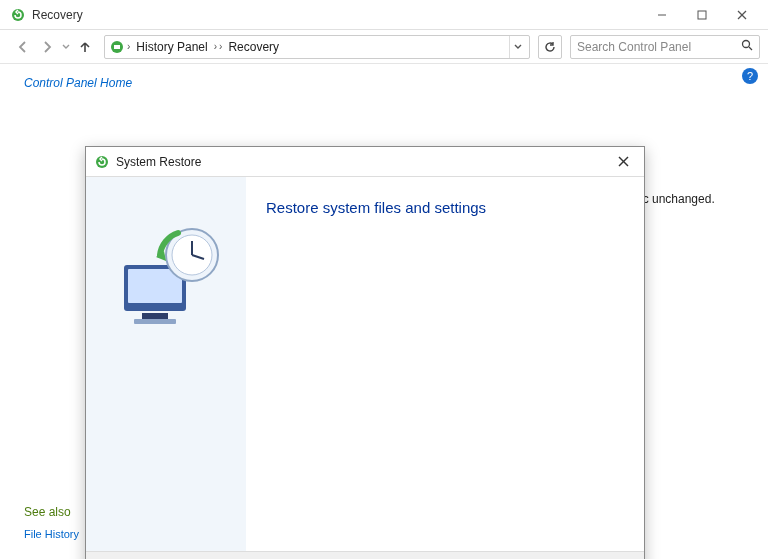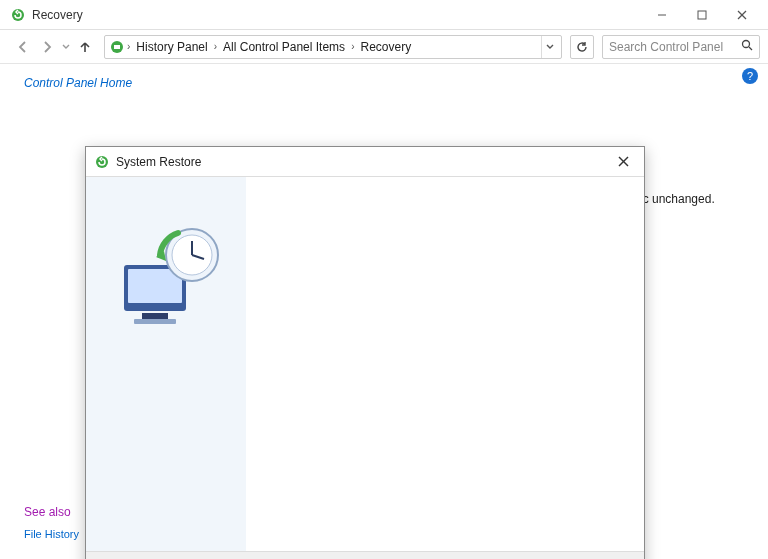--- a/index.html
+++ b/index.html
@@ -55,42 +55,42 @@
   .breadcrumb .sep { color:#555; font-size:10px; }
   .breadcrumb .addr-drop {
     width:16px; height:100%; display:flex; align-items:center; justify-content:center;
     color:#555; margin-left:auto; border-left:1px solid #ddd;
   }
   .refresh-btn {
     width:24px; height:24px; border:1px solid #ccc; border-radius:2px;
     display:flex; align-items:center; justify-content:center; color:#444;
   }
   .search-box {
-    width:158px; height:24px; border:1px solid #ccc; border-radius:2px;
+    width:190px; height:24px; border:1px solid #ccc; border-radius:2px;
     display:flex; align-items:center; padding:0 6px; color:#888; gap:6px;
   }
   .search-box .search-text { flex:1; font-size:12px; }
   .search-box .search-icon { color:#444; }
 
   
   .body-area {
     position:absolute; top:66px; left:0; right:0; bottom:0;
     background:#fff;
   }
   .sidebar {
     position:absolute; left:24px; top:10px; width:160px;
   }
   .sidebar a, .sidebar .link {
     color:#0066cc; text-decoration:none; font-size:12px; display:block;
     margin-bottom:10px; cursor:pointer;font-style:italic;
   }
   .seealso-block {
     position:absolute; left:24px; bottom:18px;
   }
-  .seealso-block .seealso-title { color:#a21caf; font-size:12px; margin-bottom:8px; }
+  .seealso-block .seealso-title { color:#4d7c0f; font-size:12px; margin-bottom:8px; }
   .seealso-block .link { color:#0066cc; font-size:11px; cursor:pointer; }
 
   .content-right-text {
     position:absolute; left:640px; top:126px; font-size:12px; color:#222;
   }
 
   .help-badge {
     position:absolute; right:10px; top:2px;
     width:16px; height:16px; border-radius:50%; background:#1a6fd1;
     color:#fff; font-size:11px; display:flex; align-items:center; justify-content:center;
@@ -196,21 +196,20 @@
   <div class="breadcrumb">
     <span class="cp-icon">
       <svg viewBox="0 0 16 16">
           <circle cx="8" cy="8" r="6" fill="#3fa845"></circle>
           <rect x="5" y="6" width="6" height="4" fill="#fff"></rect>
         </svg>
     </span>
     <span class="sep">›</span>
     <span class="crumb">History Panel</span>
     <span class="sep">›</span>
-    <span class="crumb">All Control Panel Items</span>
     <span class="sep">›</span>
     <span class="crumb">Recovery</span>
     <div class="addr-drop">
       <svg width="8" height="8">
           <path d="M1 2 L4 5 L7 2" fill="none" stroke="#555" stroke-width="1.4"></path>
         </svg>
     </div>
   </div>
 
   <div class="refresh-btn">
@@ -278,20 +277,21 @@
           <circle cx="86" cy="38" r="26" fill="#eef4fb" stroke="#8fa6c4" stroke-width="2"></circle>
           <circle cx="86" cy="38" r="20" fill="#fff" stroke="#b5c6dd" stroke-width="1"></circle>
           <line x1="86" y1="38" x2="86" y2="24" stroke="#2b3c5f" stroke-width="2"></line>
           <line x1="86" y1="38" x2="98" y2="42" stroke="#2b3c5f" stroke-width="2"></line>
 
           <path d="M72 16 a26 26 0 0 0 -18 22" fill="none" stroke="#4caf50" stroke-width="6" stroke-linecap="round"></path>
           <path d="M50 40 l8 -6 l2 10 z" fill="#4caf50"></path>
         </svg>
       </div>
       <div class="wizard-right">
+        <div class="wizard-heading">Restore system files and settings</div>
       </div>
     </div>
 
     <div class="dialog-footer">
       
       
       
     </div>
   </div>
 

